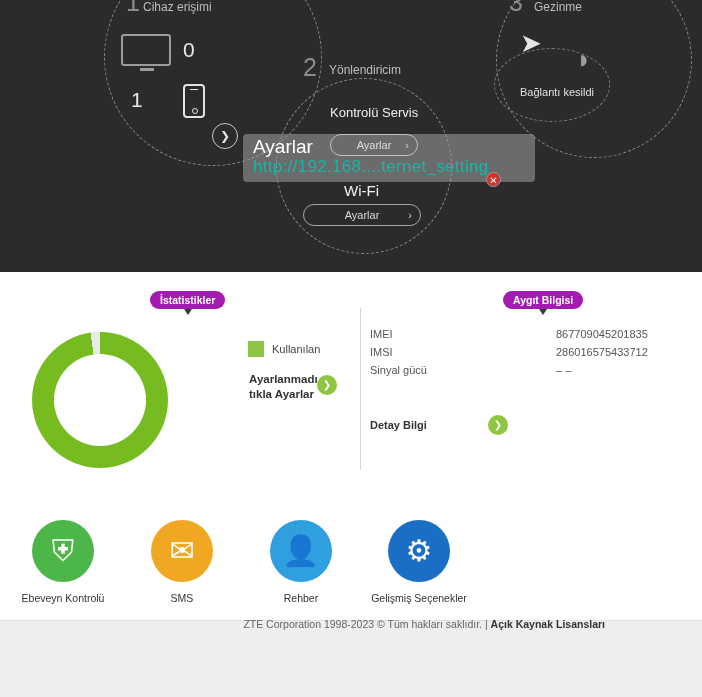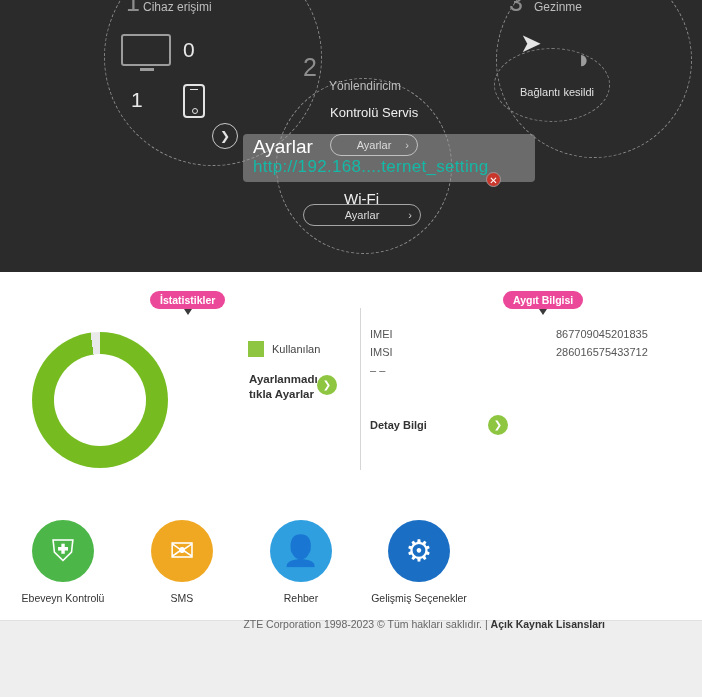--- a/index.html
+++ b/index.html
@@ -98,21 +98,21 @@
     position:absolute; left:520px; top:86px;
     color:#e0e0e0; font-size:11px;
   }
 
   .sinirli {
     position:absolute; left:330px; top:105px;
     color:#efefef; font-size:13px;
   }
   .wifi-lab {
     position:absolute; left:344px; top:182px;
-    color:#efefef; font-size:15px;margin-top:8px;
+    color:#efefef; font-size:15px;
   }
 
   .ayarbtn {
     position:absolute;
     width:118px; height:22px;
     border:1px solid #a5a5a5;
     border-radius:11px;
     color:#dcdcdc;
     font-size:11px;
     line-height:20px;
@@ -159,21 +159,21 @@
   }
 
   
   .middle {
     position:relative;
     width:702px; height:212px;
     background:#fff;
   }
   .pill {
     position:absolute;
-    background:#ec4899;
+    background:#a21caf;
     color:#fff;
     font-size:10.5px;
     font-weight:bold;
     padding:3px 10px;
     border-radius:9px;
     white-space:nowrap;
   }
   .pill:after{
     content:"";
     position:absolute; left:50%; margin-left:-4px; bottom:-6px;
@@ -274,21 +274,21 @@
 <div class="topo">
 
   <div class="dcircle c1"></div>
   <div class="dcircle c2"></div>
   <div class="dcircle c3"></div>
 
   <div class="numlab" style="left:126px; top:-12px;">1</div>
   <div class="steplab" style="left:143px; top:0px;">Cihaz erişimi</div>
 
   <div class="numlab" style="left:303px; top:53px;">2</div>
-  <div class="steplab" style="left:329px; top:79px;">Yönlendiricim</div>
+  <div class="steplab" style="left:329px; top:63px;">Yönlendiricim</div>
 
   <div class="numlab" style="left:509px; top:-12px;">3</div>
   <div class="steplab" style="left:534px; top:0px;">Gezinme</div>
 
   <div class="monitor">
     <div class="scr"></div>
       <div class="stand"></div>
   </div>
   <div class="bigzero" style="left:183px; top:38px;">0</div>
 
@@ -340,20 +340,21 @@
 <div class="devinfo">
   <div class="devrow">
     <div class="devkey">IMEI</div>
     <div class="devval">867709045201835</div>
   </div>
   <div class="devrow">
     <div class="devkey">IMSI</div>
     <div class="devval">286016575433712</div>
   </div>
   <div class="devrow">
+    <div class="devkey">Sinyal gücü</div>
     <div class="devval">– –</div>
   </div>
 </div>
 
 <div class="detay">Detay Bilgi</div>
 <div class="green-arrow" style="left:488px; top:415px;">❯</div>
 
 <div class="shortcuts">
   <div class="sc" style="left:3px; top:30px;">
     <div class="ico" style="background:#4cb648;">⛨</div>

